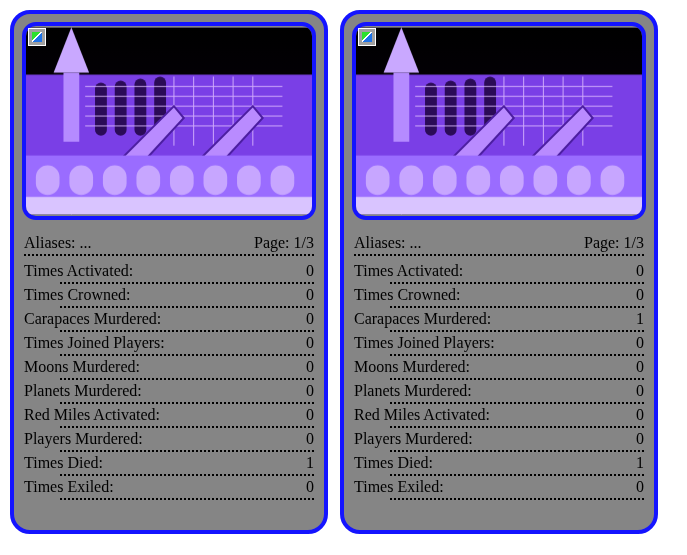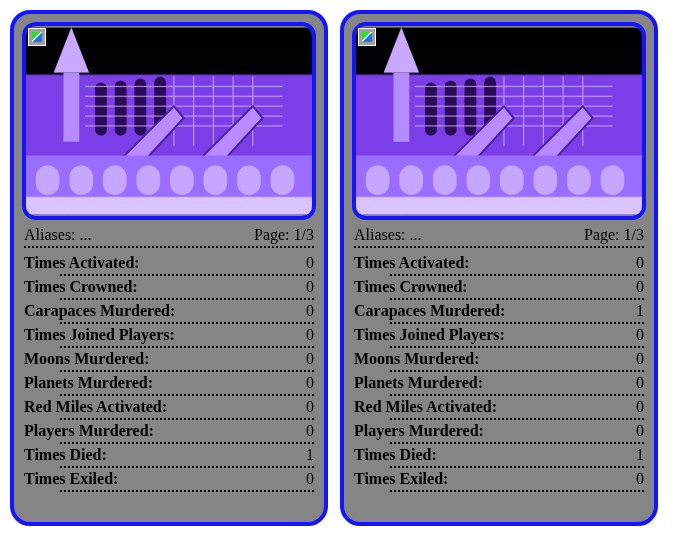--- a/index.html
+++ b/index.html
@@ -31,25 +31,25 @@
     position:absolute;top:6px;left:6px;width:18px;height:18px;
     background:#a0a0a0;border:1px solid #fff;box-sizing:border-box;
   }
   .bimg:before{
     content:"";position:absolute;inset:3px;
     background:linear-gradient(135deg,#2de02d 0 45%,#fff 45% 55%,#1e73e8 55%);
   }
   .frame{position:relative}
   .meta{padding:0 2px}
   .name{margin:2px 0 0}
-  .row2{display:flex;justify-content:space-between;align-items:baseline;margin-top:6px}
+  .row2{display:flex;justify-content:space-between;align-items:baseline;margin-top:14px}
   .dots{border-bottom:2px dotted #000;margin:2px 0 6px}
   .stats{margin-top:2px}
   .stat{display:flex;align-items:center;gap:6px;margin:2px 0}
-  .stat .lbl{font-weight:700;white-space:nowrap}
+  .stat .lbl{font-weight:400;white-space:nowrap}
   .stat .sp{flex:1 1 auto}
   .stat .val{font-weight:400;min-width:12px;text-align:right}
   .udot{border-bottom:2px dotted #000;margin:0 0 2px 36px}
 </style>
 </head>
 <body>
 
 <svg width="0" height="0" style="position:absolute">
   <defs>
     <linearGradient id="sky" x1="0" y1="0" x2="0" y2="1">

